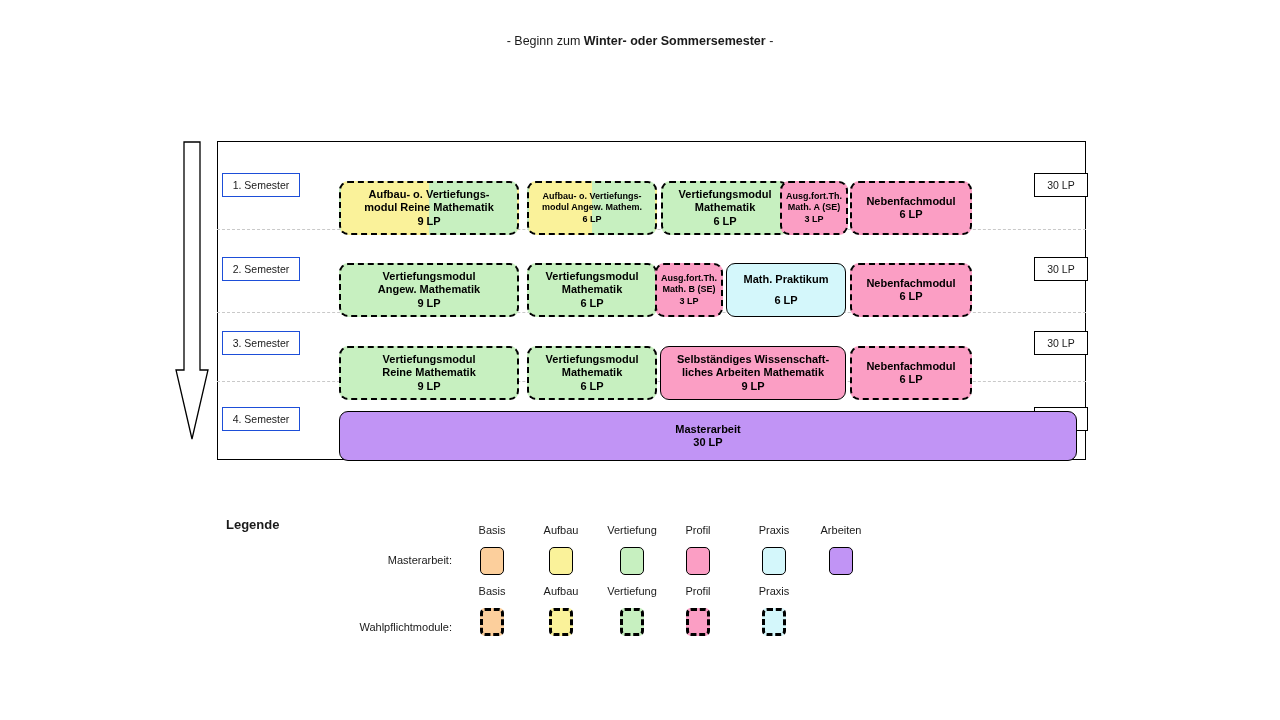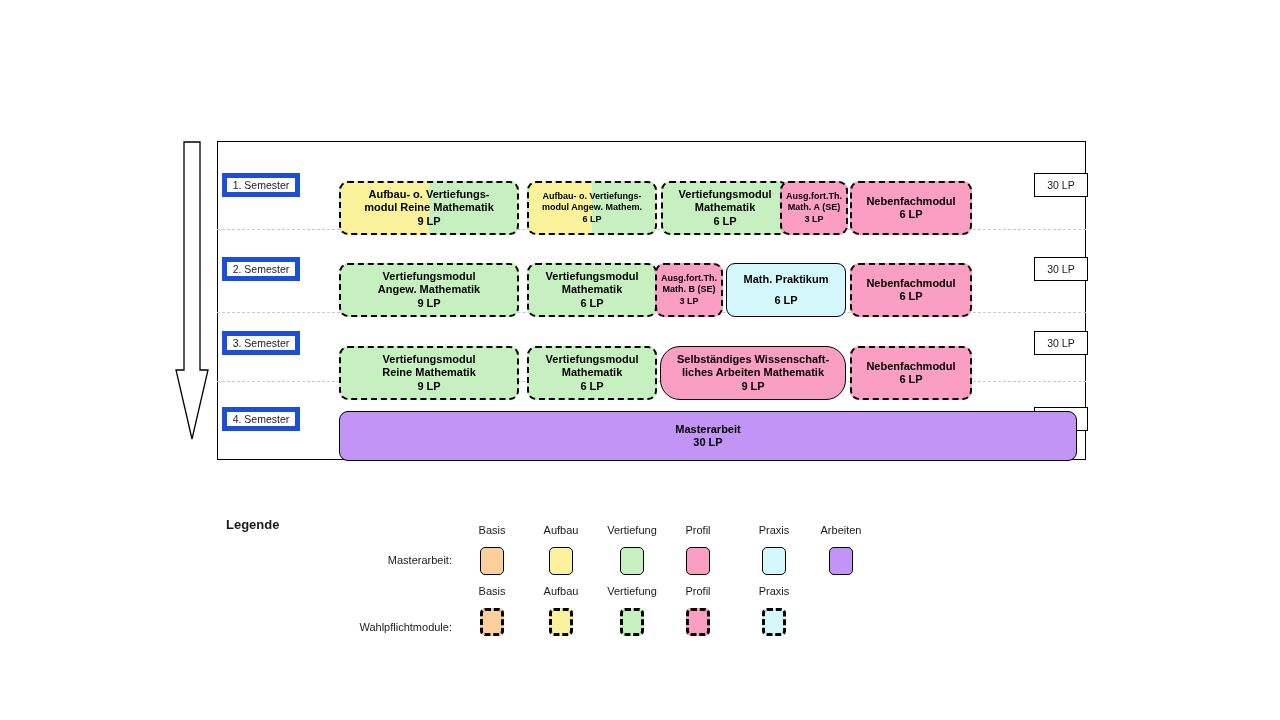--- a/index.html
+++ b/index.html
@@ -65,21 +65,21 @@
     width: 100%;
     border-top: 1px dashed #c9c9c9;
     height: 0;
   }
 
   
   .sem-label {
     position: absolute;
     width: 78px;
     height: 24px;
-    border: 5px solid #1d4ed8;
+    border: 1px solid #1d4ed8;
     background: #ffffff;
     box-sizing: border-box;
     font-size: 10.5px;
     display: flex;
     align-items: center;
     justify-content: center;
     left: 5px;
   }
   
   .lp-chip {
@@ -166,20 +166,21 @@
     box-sizing: border-box;
     transform: translateX(-50%);
   }
   .swatch.solid  { border: 1.4px solid #000000; }
   .swatch.dashed { border: 3px dashed #000000; }
 </style>
 </head>
 <body>
 
 <div id="title-block">
+  <span id="title-sub"><span>- Beginn zum </span><span class="strong">Winter- oder Sommersemester</span><span> -</span></span>
 </div>
 
 <div id="down-arrow">
   <svg width="34" height="300" viewBox="0 0 34 300" xmlns="http://www.w3.org/2000/svg">
     <polygon points="9,1 25,1 25,229 33,229 17,298 1,229 9,229" fill="#ffffff" stroke="#000000" stroke-width="1.3"></polygon>
   </svg>
 </div>
 
 <div id="plan-frame"></div>
 
@@ -243,21 +244,21 @@
     <div class="module s-11 dashed f-vertiefung" style="left: 339px; top: 346px; width: 180px; height: 54px;">
       <span class="ln">Vertiefungsmodul</span>
       <span class="ln">Reine Mathematik</span>
       <span class="ln">9 LP</span>
     </div>
     <div class="module s-11 dashed f-vertiefung" style="left: 527px; top: 346px; width: 130px; height: 54px;">
       <span class="ln">Vertiefungsmodul</span>
       <span class="ln">Mathematik</span>
       <span class="ln">6 LP</span>
     </div>
-    <div class="module s-11 solid f-profil" style="left: 660px; top: 346px; width: 186px; height: 54px; border-radius: 20px;">
+    <div class="module s-11 solid f-profil" style="left: 660px; top: 346px; width: 186px; height: 54px;">
       <span class="ln">Selbständiges Wissenschaft-</span>
       <span class="ln">liches Arbeiten Mathematik</span>
       <span class="ln">9 LP</span>
     </div>
     <div class="module s-11 dashed f-profil" style="left: 850px; top: 346px; width: 122px; height: 54px;">
       <span class="ln">Nebenfachmodul</span>
       <span class="ln">6 LP</span>
     </div>
     <div class="sem-label" style="position: absolute; left: 222px; top: 407px;">4. Semester</div>
     <div class="lp-chip" style="position: absolute; left: 1034px; top: 407px;">30 LP</div>

